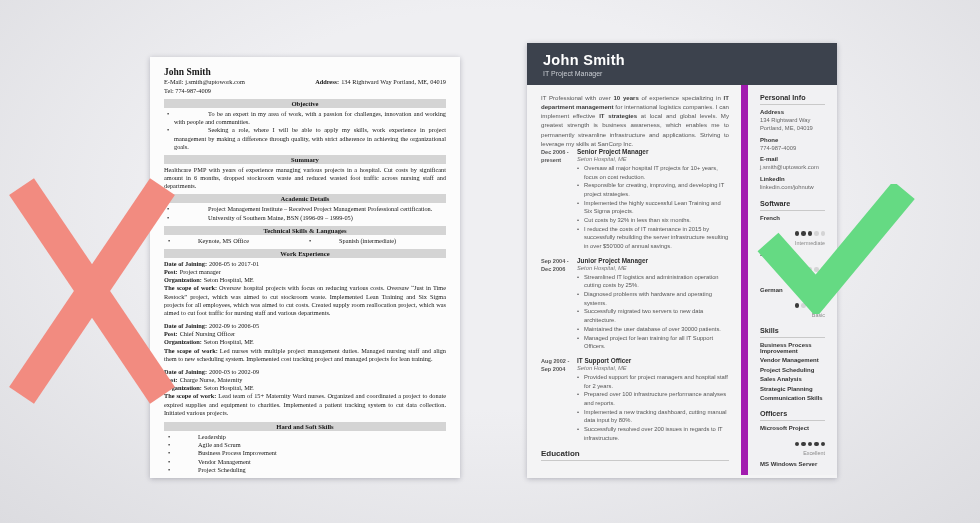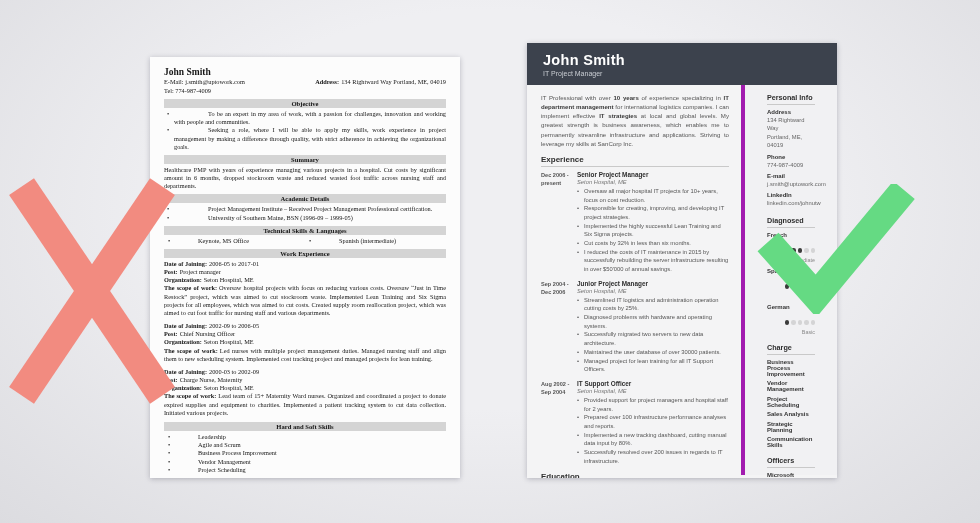--- a/index.html
+++ b/index.html
@@ -30,21 +30,21 @@
   .b-job b { margin-right: 2px; }
   .b-scope { text-align: justify; }
 
   
   .good-page { left: 527px; top: 43px; width: 310px; height: 435px; background: #f4f4f5; color: #3d3d3d; }
   .g-header { background: #3c424d; padding: 9px 16px 8px; }
   .g-name { color: #ffffff; font-size: 14.5px; font-weight: 700; letter-spacing: .3px; }
   .g-job { color: #c9cdd3; font-size: 7px; margin-top: 2px; }
   .g-body { display: flex; height: calc(100% - 45px); }
   .g-main { flex: 1; padding: 8px 12px 8px 14px; min-width: 0; }
-  .g-side { width: 96px; flex-shrink: 0; padding: 8px 22px; border-left: 4px solid #a21caf; background: #f1f1f3; }
+  .g-side { width: 96px; flex-shrink: 0; padding: 8px 12px; border-left: 7px solid #a21caf; background: #f1f1f3; }
   .g-intro { font-size: 6.1px; line-height: 1.5; color: #555; text-align: justify; }
   .g-intro b { color: #3a3a3a; }
   .g-heading { font-size: 8px; font-weight: 700; color: #2e2e2e; border-bottom: 1px solid #c9c9c9;
                padding-bottom: 2px; margin: 7px 0 4px; }
   .g-entry { display: flex; margin-bottom: 6px; }
   .g-dates { width: 36px; flex-shrink: 0; font-size: 5.6px; font-weight: 700; color: #555; line-height: 1.5; }
   .g-detail { flex: 1; min-width: 0; }
   .g-title { font-size: 6.4px; font-weight: 700; color: #2e2e2e; }
   .g-company { font-size: 5.8px; font-style: italic; color: #777; margin: 1px 0 2px; }
   ul.g-ul { list-style: none; }
@@ -152,21 +152,20 @@
 
   <div class="page good-page">
     <div class="g-header">
       <div class="g-name">John Smith</div>
       <div class="g-job">IT Project Manager</div>
     </div>
     <div class="g-body">
       <div class="g-main">
         <p class="g-intro"><span>IT Professional with over </span><b>10 years</b><span> of experience specializing in </span><b>IT department management</b><span> for international logistics companies. I can implement effective </span><b>IT strategies</b><span> at local and global levels. My greatest strength is business awareness, which enables me to permanently streamline infrastructure and applications. Striving to leverage my skills at SanCorp Inc.</span></p>
 
-        <div class="g-heading">Experience</div>
 
         <div class="g-entry">
           <div class="g-dates">
             <div>Dec 2006 -</div>
             <div>present</div>
           </div>
           <div class="g-detail">
             <div class="g-title">Senior Project Manager</div>
             <div class="g-company">Seton Hospital, ME</div>
             <ul class="g-ul">
@@ -243,38 +242,38 @@
               <div class="s-line">j.smith@uptowork.com</div>
             </div>
         </div>
         <div class="s-field">
           <div class="s-label">LinkedIn</div>
           <div>
               <div class="s-line">linkedin.com/johnutw</div>
             </div>
         </div>
 
-        <div class="s-heading">Diagnosed</div>
+        <div class="s-heading">Software</div>
         <div class="s-rate">
           <div class="s-rname">French</div>
           <div class="s-dots"><span class="dot on"></span><span class="dot on"></span><span class="dot on"></span><span class="dot"></span><span class="dot"></span></div>
           <div class="s-level">Intermediate</div>
         </div>
         <div class="s-rate">
           <div class="s-rname">Spanish</div>
           <div class="s-dots"><span class="dot on"></span><span class="dot"></span><span class="dot"></span><span class="dot"></span><span class="dot"></span></div>
           <div class="s-level">Basic</div>
         </div>
         <div class="s-rate">
           <div class="s-rname">German</div>
           <div class="s-dots"><span class="dot on"></span><span class="dot"></span><span class="dot"></span><span class="dot"></span><span class="dot"></span></div>
           <div class="s-level">Basic</div>
         </div>
 
-        <div class="s-heading">Charge</div>
+        <div class="s-heading">Skills</div>
         <div>
 
         <div class="s-skill">Business Process Improvement</div>
             <div class="s-skill">Vendor Management</div>
             <div class="s-skill">Project Scheduling</div>
             <div class="s-skill">Sales Analysis</div>
             <div class="s-skill">Strategic Planning</div>
             <div class="s-skill">Communication Skills</div>
           </div>
 

